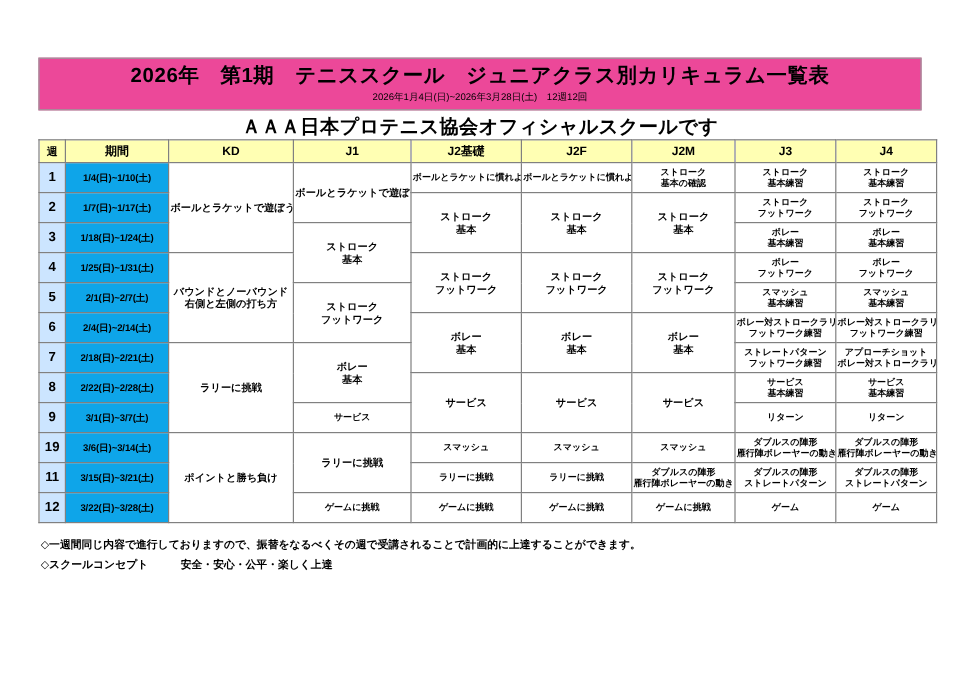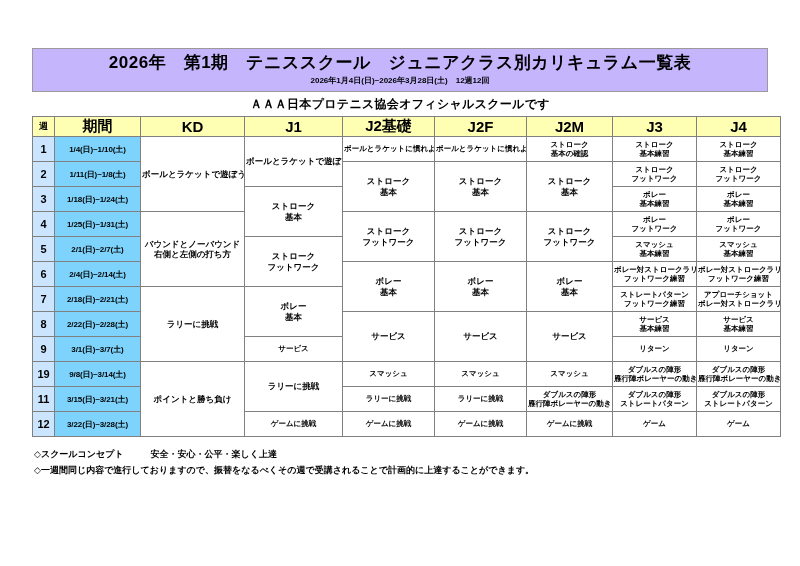--- a/index.html
+++ b/index.html
@@ -22,50 +22,50 @@
     box-sizing: border-box;
   }
 
   
   .title-banner {
     position: absolute;
     left: 32px;
     top: 48px;
     width: 736px;
     height: 44px;
-    background: #c4b5fd;
+    background: #ec4899;
     border: 1px solid #9a9a9a;
     box-sizing: border-box;
     display: flex;
     flex-direction: column;
     align-items: center;
     justify-content: flex-start;
     padding-top: 3px;
   }
   .title-main {
     font-size: 17px;
     font-weight: bold;
     letter-spacing: 0.5px;
     line-height: 22px;
     white-space: pre;
   }
   .title-sub {
     font-size: 8px;
-    font-weight: bold;
+    font-weight: normal;
     line-height: 12px;
     white-space: pre;
     margin-top: 1px;
   }
   .subtitle-line {
     position: absolute;
     left: 0;
     top: 96px;
     width: 800px;
     text-align: center;
-    font-size: 12px;
+    font-size: 16px;
     font-weight: bold;
     letter-spacing: 0.3px;
   }
 
   
   table.curriculum {
     position: absolute;
     left: 32px;
     top: 116px;
     width: 736px;
@@ -78,42 +78,42 @@
     border: 1px solid #808080;
     text-align: center;
     vertical-align: middle;
     font-weight: bold;
     padding: 0 1px;
     overflow: hidden;
   }
   thead th {
     height: 18px;
     background: #ffffb3;
-    font-size: 15px;
+    font-size: 10px;
   }
   thead th.h-week {
     font-size: 9px;
   }
   .col-week   { width: 22px; }
   .col-period { width: 86px; }
   .col-kd     { width: 104px; }
   .col-j1     { width: 98px; }
   .col-j2k    { width: 92px; }
   .col-j2f    { width: 92px; }
   .col-j2m    { width: 86px; }
   .col-j3     { width: 84px; }
   .col-j4     { width: 84px; }
 
   tbody tr { height: 25px; }
   td.week {
     background: #cce5ff;
     font-size: 11px;
   }
   td.period {
-    background: #7dd3fc;
+    background: #0ea5e9;
     font-size: 8px;
     letter-spacing: -0.1px;
   }
   td.lesson {
     font-size: 7.5px;
     line-height: 9.5px;
     background: #ffffff;
   }
   td.lesson.big {
     font-size: 8.5px;
@@ -196,21 +196,21 @@
             <span class="ln">ストローク</span>
             <span class="ln">基本練習</span>
           </td>
           <td class="lesson">
             <span class="ln">ストローク</span>
             <span class="ln">基本練習</span>
           </td>
         </tr>
         <tr>
           <td class="week">2</td>
-          <td class="period">1/11(日)~1/8(土)</td>
+          <td class="period">1/7(日)~1/17(土)</td>
           <td rowspan="2" class="lesson big">
             <span class="ln">ストローク</span>
             <span class="ln">基本</span>
           </td>
           <td rowspan="2" class="lesson big">
             <span class="ln">ストローク</span>
             <span class="ln">基本</span>
           </td>
           <td rowspan="2" class="lesson big">
             <span class="ln">ストローク</span>
@@ -357,21 +357,21 @@
           </td>
           <td class="lesson">
             <span class="ln">リターン</span>
           </td>
           <td class="lesson">
             <span class="ln">リターン</span>
           </td>
         </tr>
         <tr>
           <td class="week">19</td>
-          <td class="period">9/8(日)~3/14(土)</td>
+          <td class="period">3/6(日)~3/14(土)</td>
           <td rowspan="3" class="lesson big">
             <span class="ln">ポイントと勝ち負け</span>
           </td>
           <td rowspan="2" class="lesson big">
             <span class="ln">ラリーに挑戦</span>
           </td>
           <td class="lesson">
             <span class="ln">スマッシュ</span>
           </td>
           <td class="lesson">
@@ -430,17 +430,17 @@
             <span class="ln">ゲーム</span>
           </td>
           <td class="lesson">
             <span class="ln">ゲーム</span>
           </td>
         </tr>
       </tbody>
   </table>
 
   <div class="notes">
+    <div class="note">◇一週間同じ内容で進行しておりますので、振替をなるべくその週で受講されることで計画的に上達することができます。</div>
     <div class="note">◇スクールコンセプト　　　安全・安心・公平・楽しく上達</div>
-    <div class="note">◇一週間同じ内容で進行しておりますので、振替をなるべくその週で受講されることで計画的に上達することができます。</div>
   </div>
 
 </div>
 
 </body></html>

